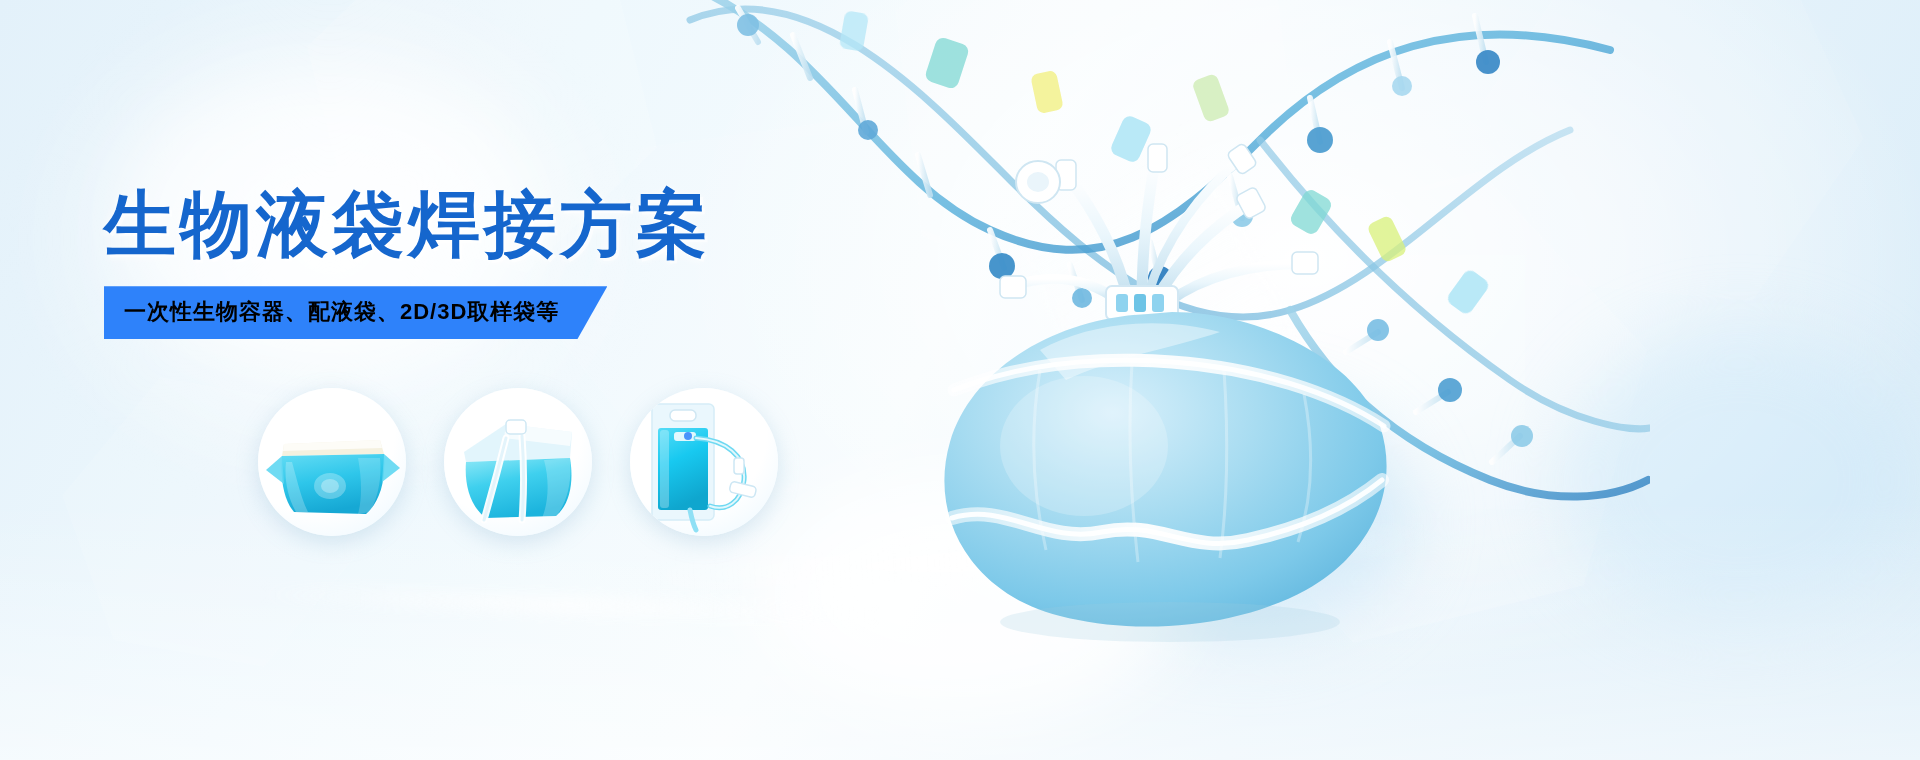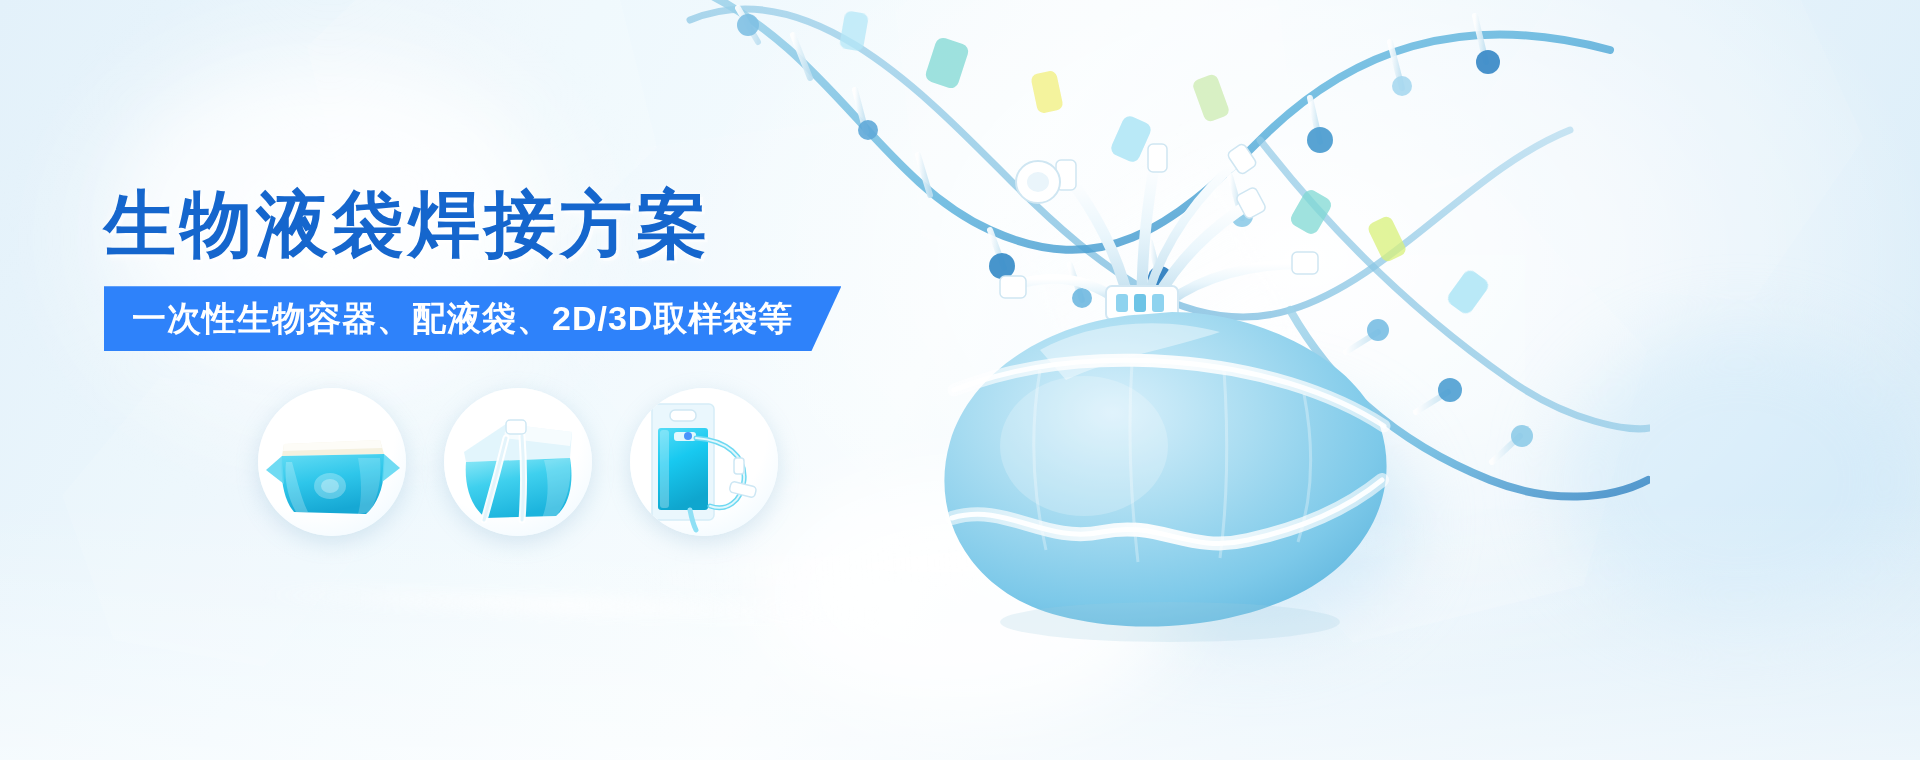--- a/index.html
+++ b/index.html
@@ -97,31 +97,32 @@
     font-size: 72px;
     line-height: 1.06;
     font-weight: bold;
     letter-spacing: 4px;
     color: #1566cd;
     text-shadow:
       3px 3px 0 rgba(255,255,255,0.55),
       0 2px 10px rgba(255,255,255,0.9);
     white-space: nowrap;
     margin: 0;
+    text-align: right;
   }
   .subtitle-bar {
     margin-top: 24px;
     display: inline-block;
     background: #2e82fa;
-    color: #ffffff;
-    font-size: 34px;
+    color: #000000;
+    font-size: 22px;
     font-weight: bold;
     letter-spacing: 1px;
     line-height: 1;
-    padding: 15px 48px 16px 28px;
+    padding: 15px 48px 16px 20px;
     white-space: nowrap;
     clip-path: polygon(0 0, 100% 0, calc(100% - 30px) 100%, 0 100%);
   }
 
   
   .product-row {
     position: absolute;
     left: 258px;
     top: 388px;
     display: flex;

